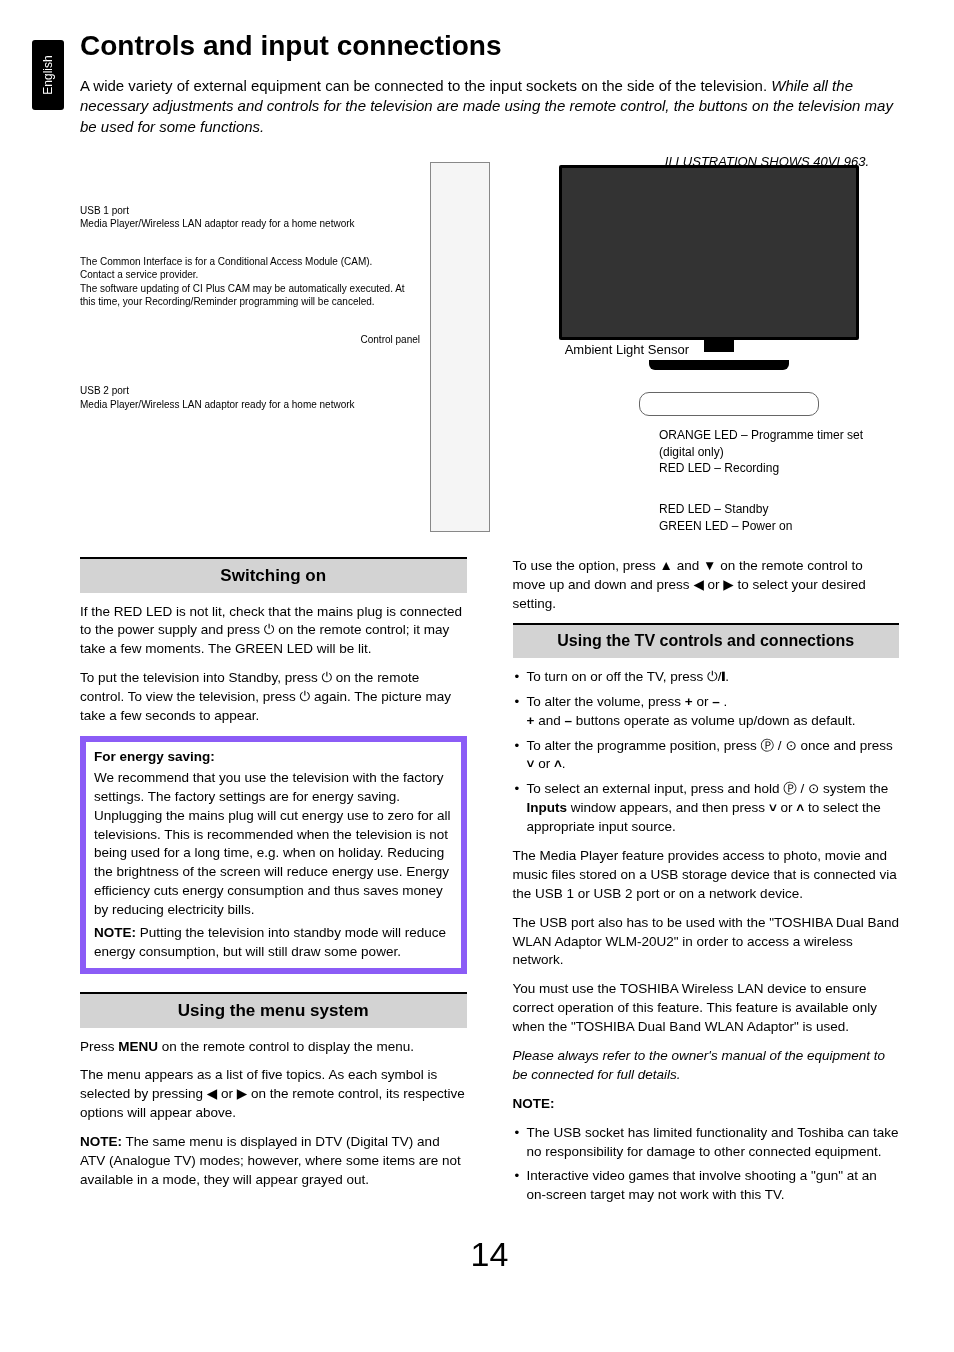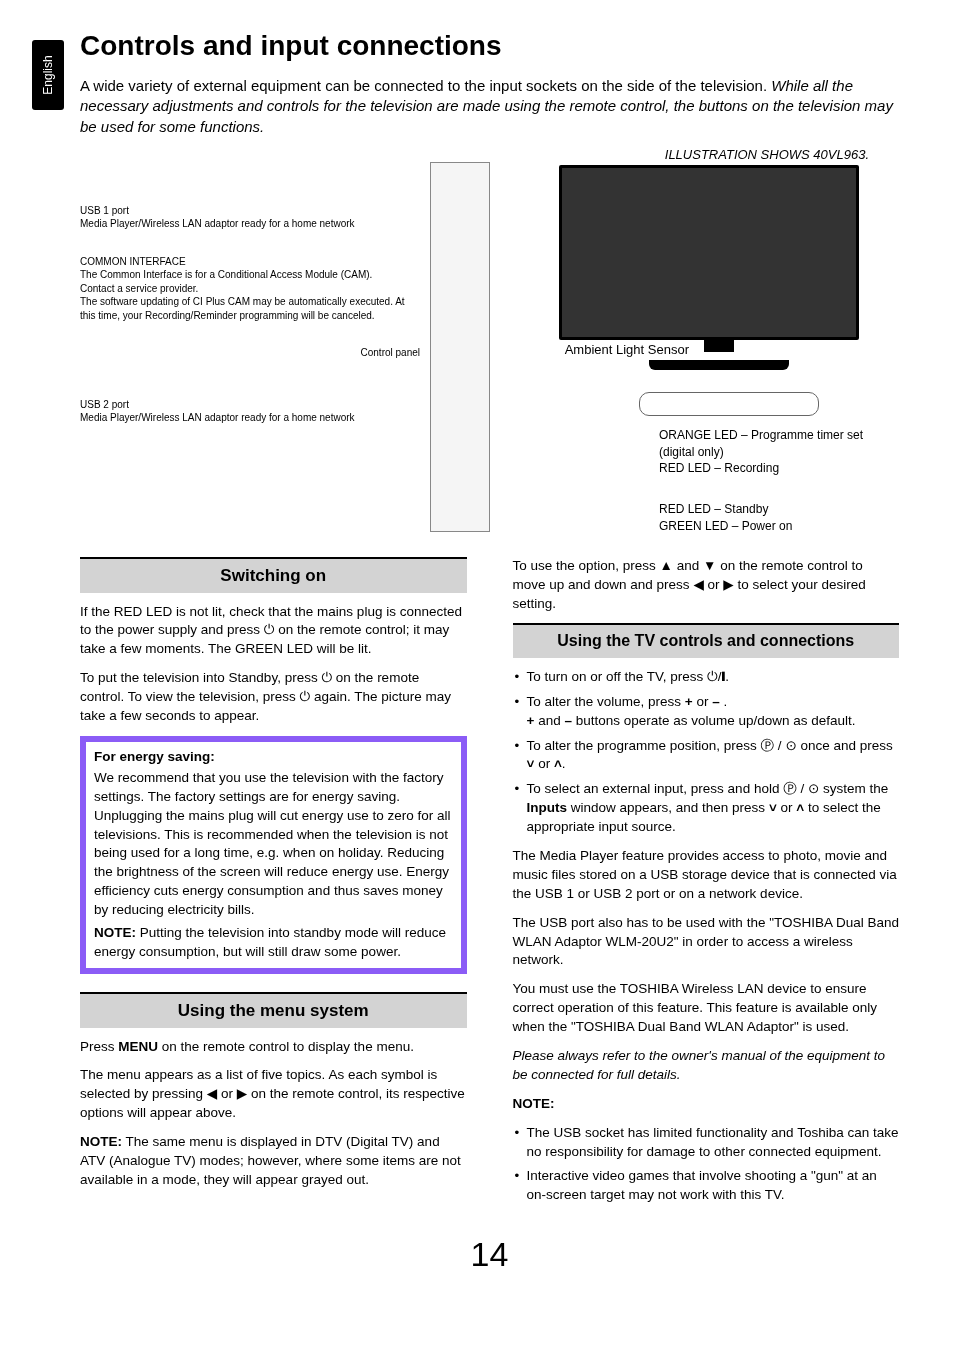--- a/index.html
+++ b/index.html
@@ -52,21 +52,21 @@
     }
     .intro .italic { font-style: italic; }
     .diagram-area {
       position: relative;
       height: 390px;
       margin-bottom: 20px;
     }
     .illus-caption {
       position: absolute;
       right: 30px;
-      top: 0;
+      top: 7px;
       font-style: italic;
       font-size: 13px;
     }
     .tv-graphic {
       position: absolute;
       right: 20px;
       top: 18px;
       width: 320px;
       height: 220px;
     }
@@ -223,21 +223,20 @@
     <div class="illus-caption">ILLUSTRATION SHOWS  40VL963.</div>
 
     <div class="side-panel"></div>
 
     <div class="port-labels">
       <div class="port-block" style="margin-top:40px">
         <div class="port-title">USB 1 port</div>
         <div>Media Player/Wireless LAN adaptor ready for a home network</div>
       </div>
       <div class="port-block">
-        <div class="port-title">COMMON INTERFACE</div>
         <div style="white-space:pre-line">The Common Interface is for a Conditional Access Module (CAM).
 Contact a service provider.
 The software updating of CI Plus CAM may be automatically executed. At this time, your Recording/Reminder programming will be canceled.</div>
       </div>
       <div class="control-panel-label">Control panel</div>
       <div class="port-block">
         <div class="port-title">USB 2 port</div>
         <div>Media Player/Wireless LAN adaptor ready for a home network</div>
       </div>
     </div>

